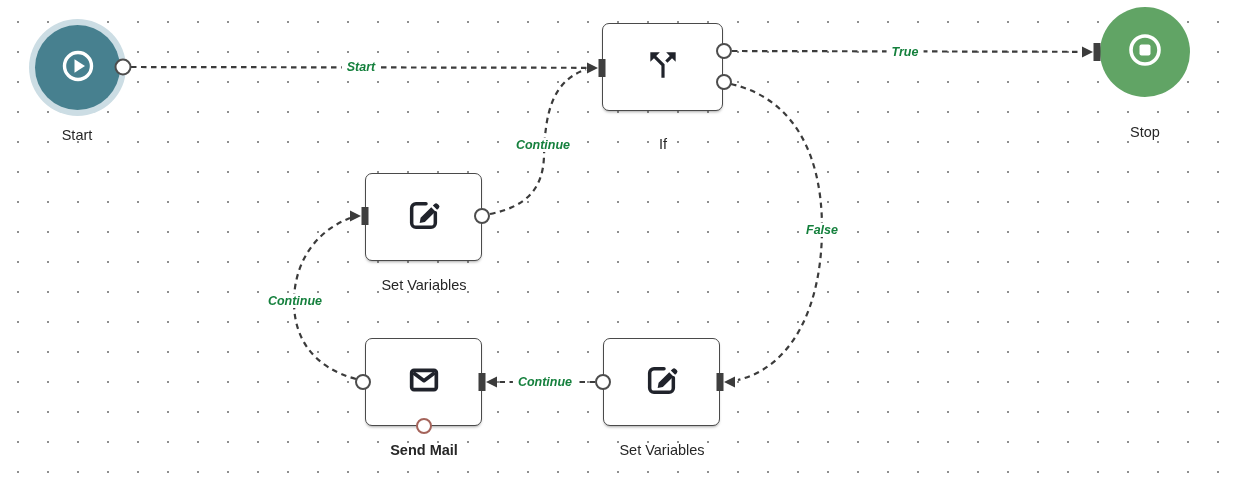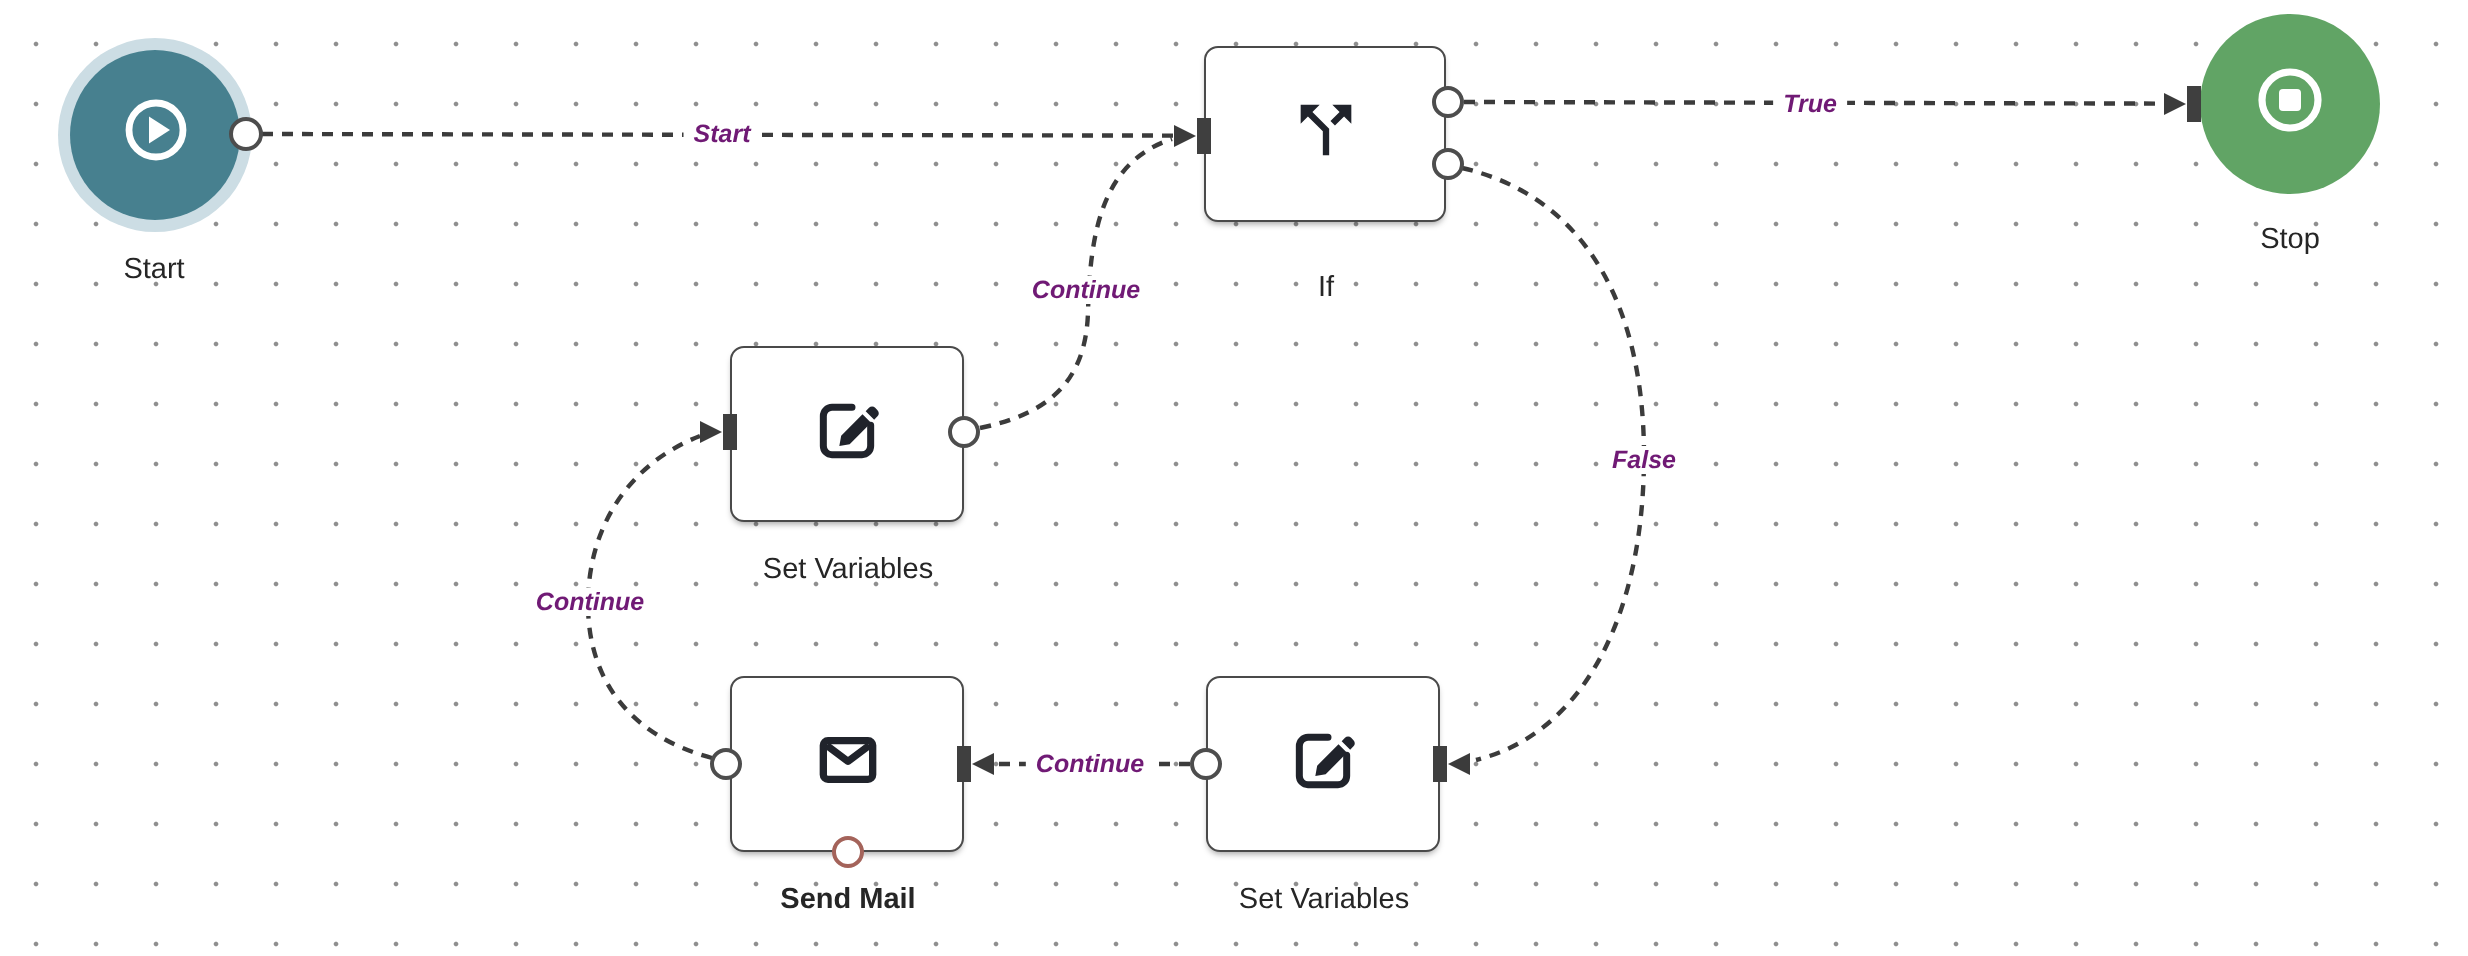--- a/index.html
+++ b/index.html
@@ -21,21 +21,21 @@
     white-space:nowrap;
   }
   .edge-label{
     position:absolute;
     transform:translate(-50%,-50%);
     background:#ffffff;
     padding:0 5px;
     font-size:12.5px;
     font-weight:bold;
     font-style:italic;
-    color:#701a75;
+    color:#15803d;
     white-space:nowrap;
     z-index:4;
   }
   .circle-node{
     position:absolute;
     border-radius:50%;
     display:flex;align-items:center;justify-content:center;
     z-index:2;
   }
   .start-node{
@@ -97,21 +97,21 @@
   <div class="node-label" style="left:613px;top:120px;width:100px;margin-top:16px;">If</div>
 
   <div class="circle-node stop-node" id="node-stop">
     <span>
       <svg width="48" height="48" viewBox="0 0 48 48">
         <circle cx="24" cy="24" r="14" fill="none" stroke="#ffffff" stroke-width="3.6"></circle>
         <rect x="18.5" y="18.5" width="11" height="11" rx="2" fill="#ffffff"></rect>
       </svg>
     </span>
   </div>
-  <div class="node-label" style="left:1095px;top:112px;width:100px;">Stop</div>
+  <div class="node-label" style="left:1095px;top:124px;width:100px;">Stop</div>
 
   <div class="box-node" id="node-setvars1">
     <span>
       <svg width="40" height="40" viewBox="0 0 24 24">
         <path d="M13.2 5.2H7.2a2.6 2.6 0 0 0-2.6 2.6v9a2.6 2.6 0 0 0 2.6 2.6h9a2.6 2.6 0 0 0 2.6-2.6v-6.2" fill="none" stroke="#20232b" stroke-width="2.1" stroke-linecap="round"></path>
         <path d="M9.4 16.8l.55-3.1 6.4-6.4 2.55 2.55-6.4 6.4-3.1.55z" fill="#20232b"></path>
         <path d="M17.3 6.35l2.55 2.55 1.0-1.0a1.3 1.3 0 0 0 0-1.85l-.7-.7a1.3 1.3 0 0 0-1.85 0l-1.0 1.0z" fill="#20232b"></path>
       </svg>
     </span>
   </div>

